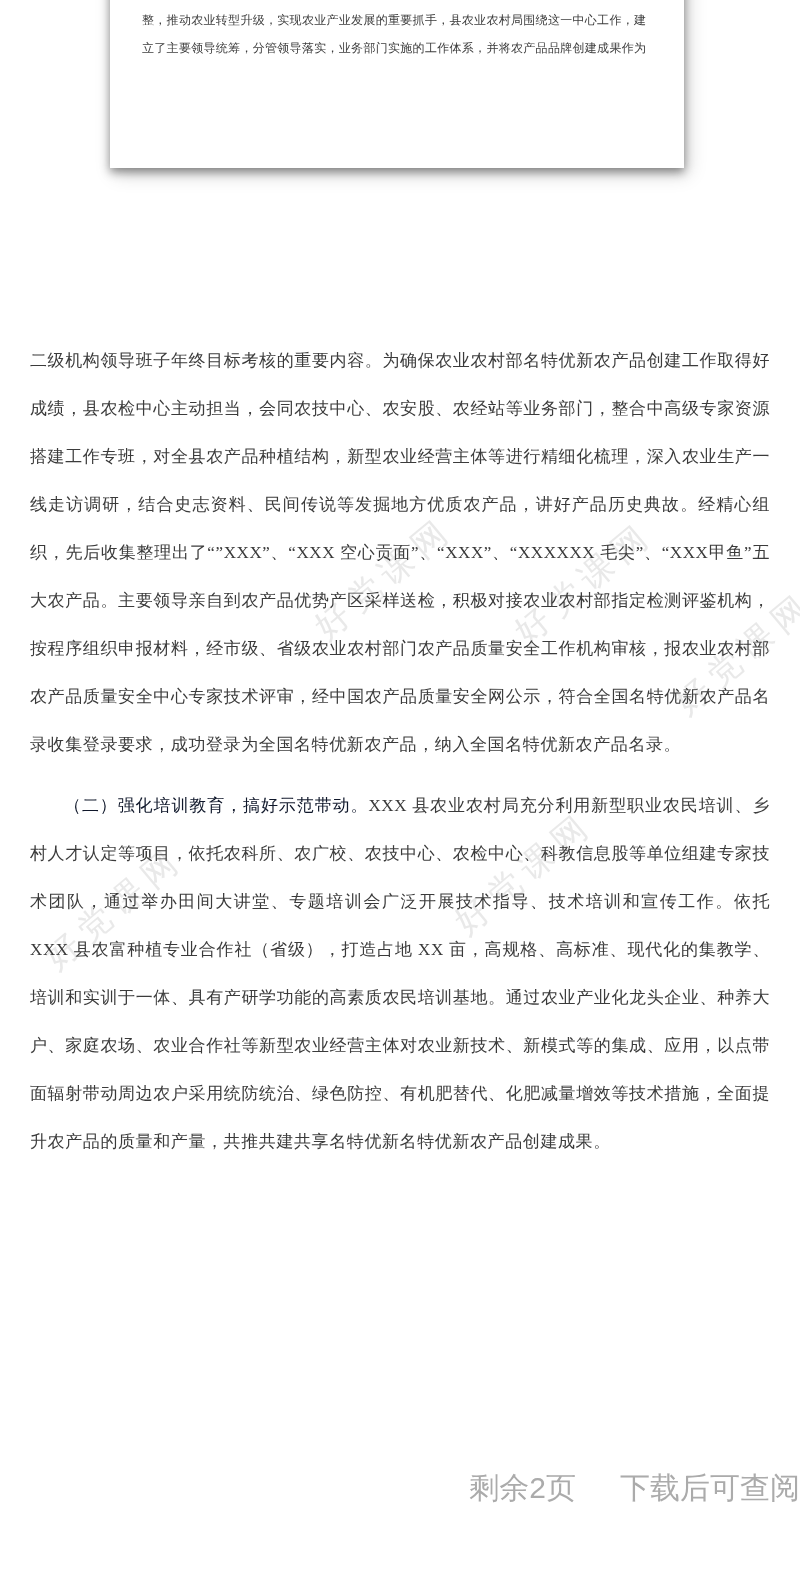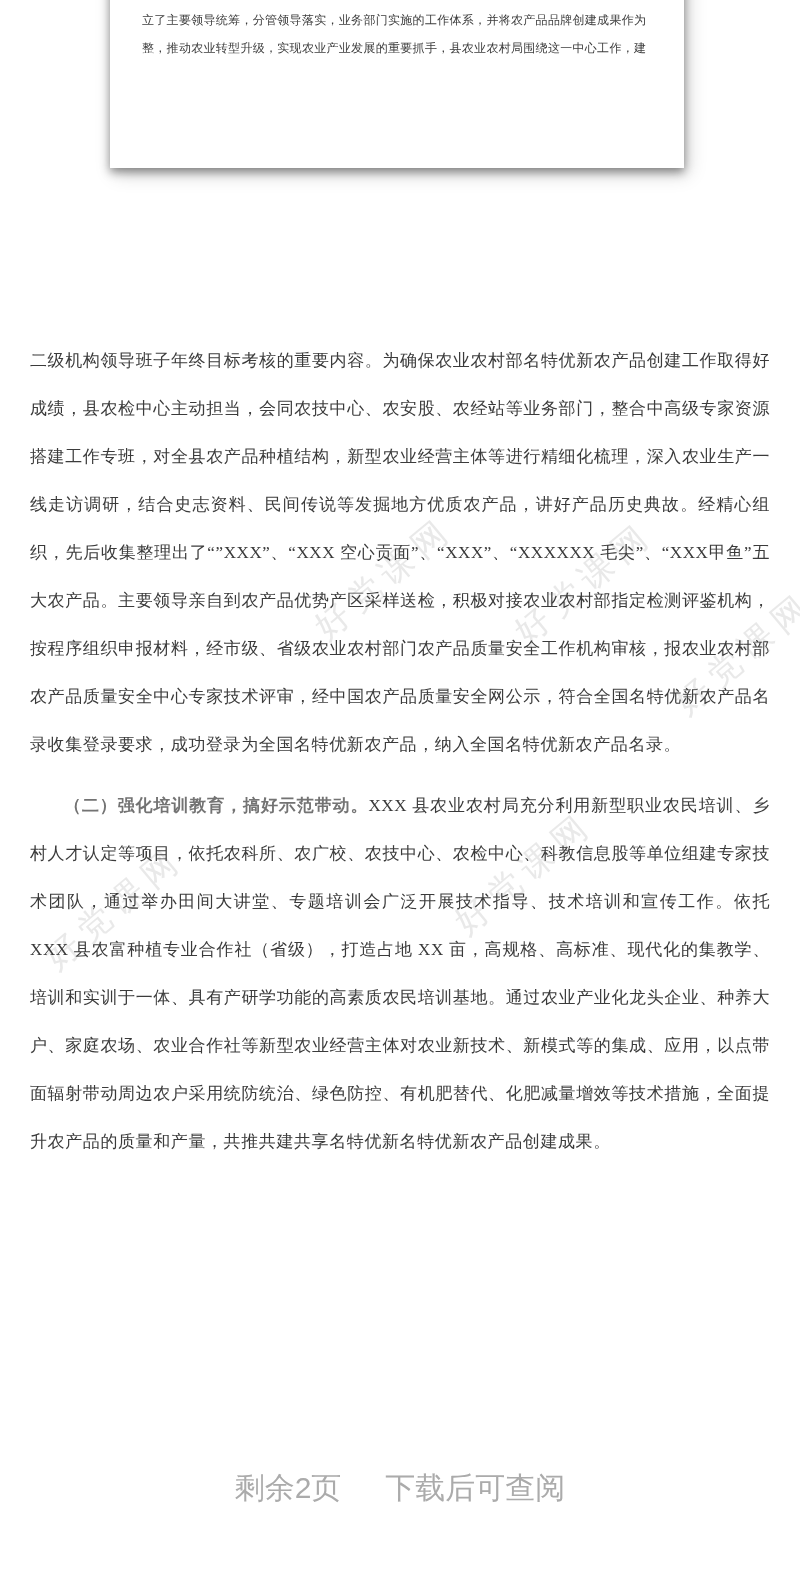--- a/index.html
+++ b/index.html
@@ -59,50 +59,50 @@
     width: 740px;
     z-index: 1;
     font-size: 17px;
     line-height: 48px;
     letter-spacing: 0.6px;
     color: #3b3b3b;
     text-align: justify;
   }
   .doc-body p { margin: 0; }
   .doc-body p.indent { text-indent: 2em; margin-top: 13px; }
-  .doc-body b { font-weight: bold; color: #737373; }
+  .doc-body b { font-weight: normal; color: #0f172a; }
 
   
   .footer-note {
     position: absolute;
     left: 0;
     top: 1468px;
     width: 100%;
-    text-align: center;
+    text-align: right;
     z-index: 1;
     font-family: "Liberation Sans", sans-serif;
     font-size: 30px;
     color: #ababab;
   }
   .footer-note .gap { display: inline-block; width: 44px; }
 </style>
 </head>
 <body>
 
 <span class="wm" style="left:300px; top:555px;">好党课网</span>
 <span class="wm" style="left:500px; top:560px;">好党课网</span>
 <span class="wm" style="left:30px;  top:885px;">好党课网</span>
 <span class="wm" style="left:440px; top:850px;">好党课网</span>
 <span class="wm" style="left:540px; top:-25px;">好党课网</span>
 <span class="wm" style="left:660px; top:630px;">好党课网</span>
 
 <div class="prev-card">
   <div class="card-text">
+    <p class="card-line">整，推动农业转型升级，实现农业产业发展的重要抓手，县农业农村局围绕这一中心工作，建</p>
     <p class="card-line">立了主要领导统筹，分管领导落实，业务部门实施的工作体系，并将农产品品牌创建成果作为</p>
-    <p class="card-line">整，推动农业转型升级，实现农业产业发展的重要抓手，县农业农村局围绕这一中心工作，建</p>
   </div>
 </div>
 
 <div class="doc-body">
   <p><b></b><span>二级机构领导班子年终目标考核的重要内容。为确保农业农村部名特优新农产品创建工作取得好成绩，县农检中心主动担当，会同农技中心、农安股、农经站等业务部门，整合中高级专家资源搭建工作专班，对全县农产品种植结构，新型农业经营主体等进行精细化梳理，深入农业生产一线走访调研，结合史志资料、民间传说等发掘地方优质农产品，讲好产品历史典故。经精心组织，先后收集整理出了“”XXX”、“XXX 空心贡面”、“XXX”、“XXXXXX 毛尖”、“XXX甲鱼”五大农产品。主要领导亲自到农产品优势产区采样送检，积极对接农业农村部指定检测评鉴机构，按程序组织申报材料，经市级、省级农业农村部门农产品质量安全工作机构审核，报农业农村部农产品质量安全中心专家技术评审，经中国农产品质量安全网公示，符合全国名特优新农产品名录收集登录要求，成功登录为全国名特优新农产品，纳入全国名特优新农产品名录。</span></p>
   <p class="indent"><b>（二）强化培训教育，搞好示范带动。</b><span>XXX 县农业农村局充分利用新型职业农民培训、乡村人才认定等项目，依托农科所、农广校、农技中心、农检中心、科教信息股等单位组建专家技术团队，通过举办田间大讲堂、专题培训会广泛开展技术指导、技术培训和宣传工作。依托 XXX 县农富种植专业合作社（省级），打造占地 XX 亩，高规格、高标准、现代化的集教学、培训和实训于一体、具有产研学功能的高素质农民培训基地。通过农业产业化龙头企业、种养大户、家庭农场、农业合作社等新型农业经营主体对农业新技术、新模式等的集成、应用，以点带面辐射带动周边农户采用统防统治、绿色防控、有机肥替代、化肥减量增效等技术措施，全面提升农产品的质量和产量，共推共建共享名特优新名特优新农产品创建成果。</span></p>
 </div>
 
 <div class="footer-note">
   <span>剩余2页</span><span class="gap"></span><span>下载后可查阅</span>

